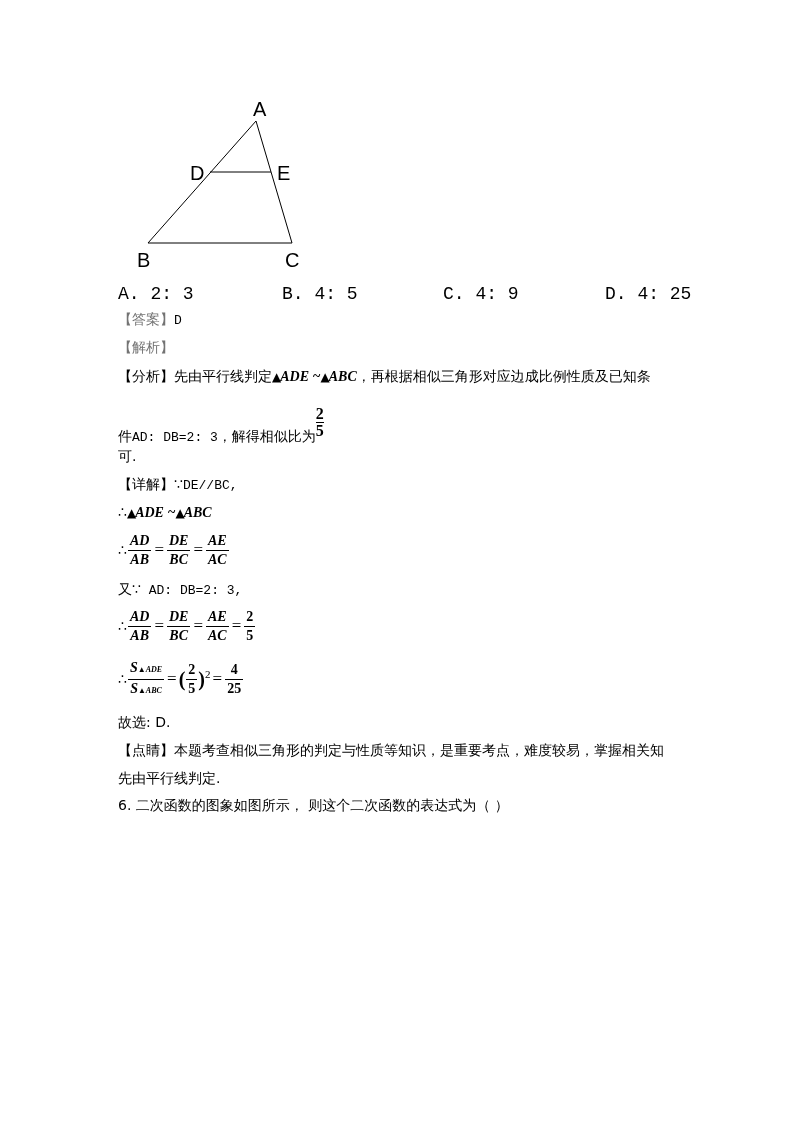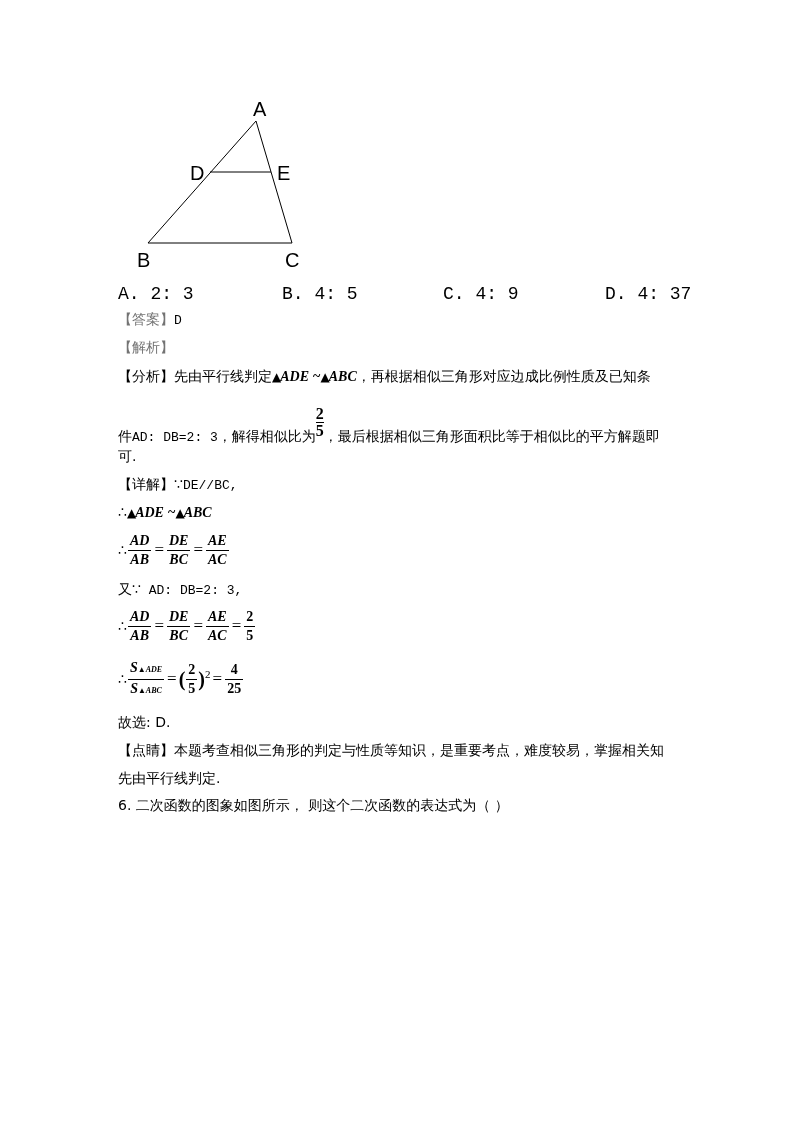--- a/index.html
+++ b/index.html
@@ -36,36 +36,36 @@
     <text x="60" y="90" font-family="Liberation Sans, sans-serif" font-size="20">D</text>
     <text x="147" y="90" font-family="Liberation Sans, sans-serif" font-size="20">E</text>
     <text x="7" y="177" font-family="Liberation Sans, sans-serif" font-size="20">B</text>
     <text x="155" y="177" font-family="Liberation Sans, sans-serif" font-size="20">C</text>
   </svg>
 </div>
 
 <div class="opt" style="left:118px">A. 2: 3</div>
 <div class="opt" style="left:282px">B. 4: 5</div>
 <div class="opt" style="left:443px">C. 4: 9</div>
-<div class="opt" style="left:605px">D. 4: 37</div>
+<div class="opt" style="left:605px">D. 4: 25</div>
 
 <div class="line" style="top:309px">
   <span class="blue">【答案】</span><span class="mono">D</span>
 </div>
 
 <div class="line" style="top:337px">
   <span class="blue">【解析】</span>
 </div>
 
 <div class="line" style="top:366px">
   <span>【分析】</span><span>先由平行线判定</span><span class="tf">▲</span><span class="math">ADE ~</span><span class="tf">▲</span><span class="math">ABC</span><span>，再根据相似三角形对应边成比例性质及已知条</span>
 </div>
 
 <div class="line" style="top:394px; height:48px;">
-  <span style="position:relative; top:26px;">件</span><span class="mono" style="position:relative; top:26px;">AD: DB=2: 3</span><span style="position:relative; top:26px;">，解得相似比为</span><span class="bfrac" style="position:relative; top:12px;"><span class="n">2</span><span class="d">5</span></span><span style="position:relative; top:26px;">，最后根据相似三角形面积比等于相似比的平方解题即</span>
+  <span style="position:relative; top:26px;">件</span><span class="mono" style="position:relative; top:26px;">AD: DB=2: 3</span><span style="position:relative; top:26px;">，解得相似比为</span><span class="bfrac" style="position:relative; top:12px;"><span class="n">2</span><span class="d">5</span></span>
 </div>
 
 <div class="line" style="top:446px">可.</div>
 
 <div class="line" style="top:474px">
   <span>【详解】</span><span>∵</span><span class="mono">DE//BC,</span>
 </div>
 
 <div class="line" style="top:502px">
   <span>∴</span><span class="tf">▲</span><span class="math">ADE ~</span><span class="tf">▲</span><span class="math">ABC</span>

